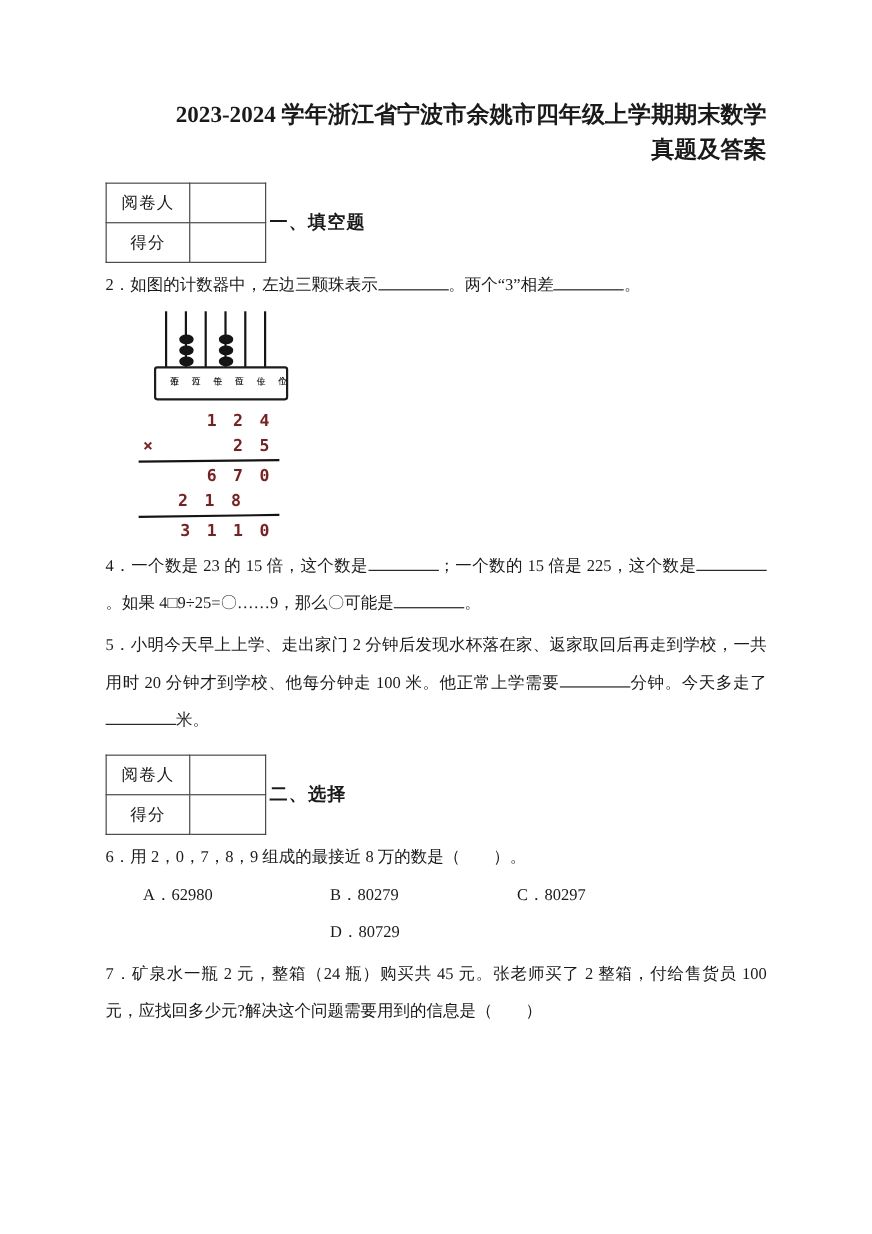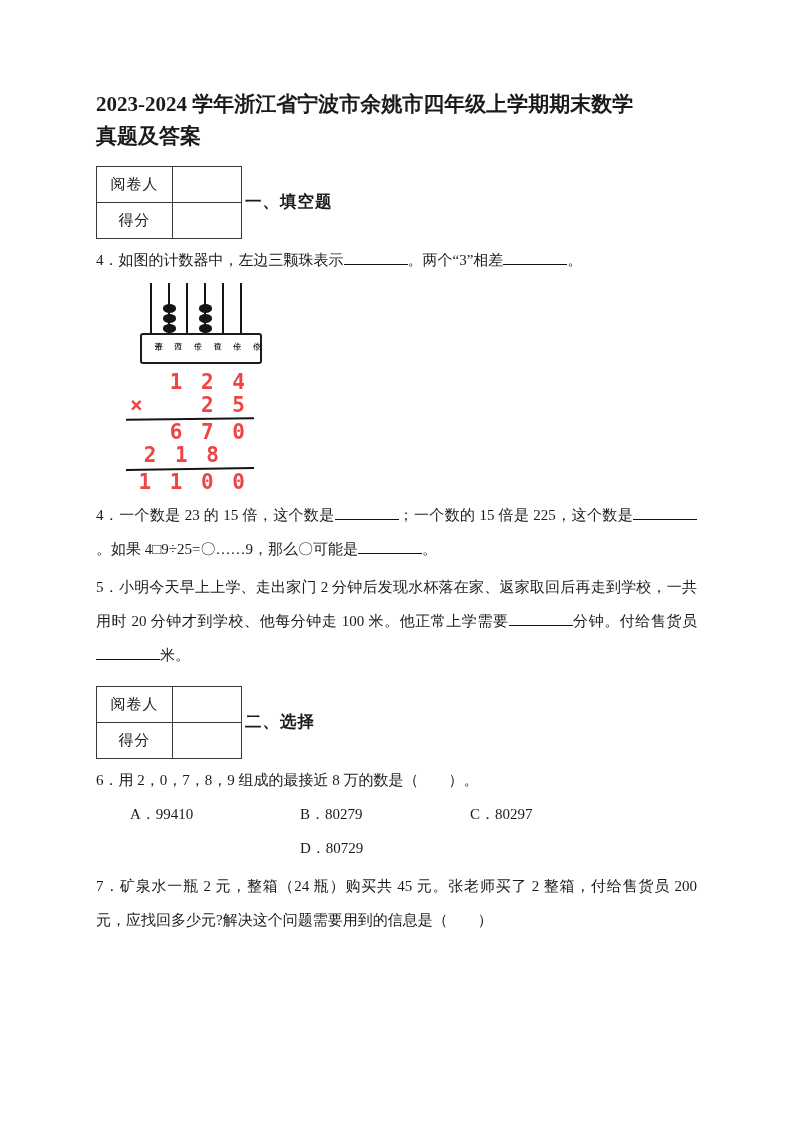--- a/index.html
+++ b/index.html
@@ -5,21 +5,21 @@
   * { box-sizing: border-box; margin: 0; padding: 0; }
   html, body { background: #fff; }
   body {
     width: 793px; height: 1122px; margin: 0 auto;
     font-family: "Liberation Serif", "DejaVu Serif", serif;
     color: #1a1a1a; overflow: hidden;
   }
   .page { width: 793px; height: 1122px; padding: 88px 96px 0 96px; }
 
   
-  .doc-title { text-align: left; font-weight: bold; font-size: 21px; line-height: 32px; }
+  .doc-title { text-align: right; font-weight: bold; font-size: 21px; line-height: 32px; }
   .doc-title .t2 { }
 
   
   .score-row { display: flex; align-items: center; margin-top: 13px; height: 74px; }
   table.score-box { border-collapse: collapse; }
   table.score-box td {
     border: 1.6px solid #3a3a3a; height: 36px; font-size: 15px; text-align: center;
   }
   td.sb-label { width: 76px; letter-spacing: 1px; margin-top: 39px; }
   td.sb-value { width: 69px; }
@@ -55,21 +55,21 @@
   .place {
     flex: 1; writing-mode: vertical-rl; text-orientation: upright;
     font-size: 8px; line-height: 1.05; margin: 1px auto 0 auto; text-align: left;
     font-family: "Liberation Sans", sans-serif; color: #111;
   }
 
   
   .mult {
     width: 128px; margin: 6px 0 4px 30px;
     font-family: "DejaVu Sans Mono", monospace; font-weight: bold;
-    font-size: 21px; color: #ef4444;
+    font-size: 15px; color: #7f1d1d;
   }
   .m-row { text-align: right; line-height: 23px; letter-spacing: 3px; padding-right: 6px; }
   .m-op { display: flex; justify-content: space-between; padding-left: 4px; }
   .m-shift { padding-right: 32px; }
   .m-rule { border-top: 2px solid #141414; margin: 1px 0; }
   .m-rule.r1 { transform: rotate(-0.6deg); }
   .m-rule.r2 { transform: rotate(-0.8deg); }
 
   
   .options-row { display: flex; font-size: 15px; line-height: 34px; padding-left: 34px; }
@@ -97,21 +97,21 @@
       <tr>
         <td class="sb-label">得分</td>
         <td class="sb-value"></td>
       </tr>
     </tbody>
       </table>
     <div class="section-heading">一、填空题</div>
   </div>
 
 
-  <p class="q"><span>4．如图的计数器中，左边三颗珠表示</span><span class="blank"></span><span>。两个“3”相差</span><span class="blank"></span><span>。</span></p>
+  <p class="q"><span>2．如图的计数器中，左边三颗珠表示</span><span class="blank"></span><span>。两个“3”相差</span><span class="blank"></span><span>。</span></p>
 
   <div class="abacus">
     <div class="rods">
       <div class="rod"></div>
       <div class="rod">
           <div class="bead"></div>
           <div class="bead"></div>
           <div class="bead"></div>
         </div>
       <div class="rod"></div>
@@ -137,48 +137,48 @@
   <div class="mult">
     <div class="m-row">1 2 4</div>
     <div class="m-row m-op">
       <span>×</span>
       <span>2 5</span>
     </div>
     <div class="m-rule r1"></div>
     <div class="m-row">6 7 0</div>
     <div class="m-row m-shift">2 1 8</div>
     <div class="m-rule r2"></div>
-    <div class="m-row">1 1 0 0</div>
+    <div class="m-row">3 1 1 0</div>
   </div>
 
   <p class="q"><span>4．一个数是 23 的 15 倍，这个数是</span><span class="blank"></span><span>；一个数的 15 倍是 225，这个数是</span><span class="blank"></span><span>。如果 4□9÷25=〇……9，那么〇可能是</span><span class="blank"></span><span>。</span></p>
 
-  <p class="q"><span>5．小明今天早上上学、走出家门 2 分钟后发现水杯落在家、返家取回后再走到学校，一共用时 20 分钟才到学校、他每分钟走 100 米。他正常上学需要</span><span class="blank"></span><span>分钟。付给售货员</span><span class="blank"></span><span>米。</span></p>
+  <p class="q"><span>5．小明今天早上上学、走出家门 2 分钟后发现水杯落在家、返家取回后再走到学校，一共用时 20 分钟才到学校、他每分钟走 100 米。他正常上学需要</span><span class="blank"></span><span>分钟。今天多走了</span><span class="blank"></span><span>米。</span></p>
 
   <div class="score-row">
     <table class="score-box">
       <tbody>
           <tr>
         <td class="sb-label">阅卷人</td>
         <td class="sb-value"></td>
       </tr>
       <tr>
         <td class="sb-label">得分</td>
         <td class="sb-value"></td>
       </tr>
     </tbody>
       </table>
     <div class="section-heading">二、选择</div>
   </div>
 
   <p class="q"><span>6．用 2，0，7，8，9 组成的最接近 8 万的数是（　　）。</span></p>
   <div class="options-row">
-    <span class="opt">A．99410</span>
+    <span class="opt">A．62980</span>
     <span class="opt">B．80279</span>
     <span class="opt">C．80297</span>
   </div>
   <div class="options-row options-row-2">
     <span class="opt">D．80729</span>
   </div>
 
-  <p class="q"><span>7．矿泉水一瓶 2 元，整箱（24 瓶）购买共 45 元。张老师买了 2 整箱，付给售货员 200 元，应找回多少元?解决这个问题需要用到的信息是（　　）</span></p>
+  <p class="q"><span>7．矿泉水一瓶 2 元，整箱（24 瓶）购买共 45 元。张老师买了 2 整箱，付给售货员 100 元，应找回多少元?解决这个问题需要用到的信息是（　　）</span></p>
 
 </div>
 
 </body></html>

